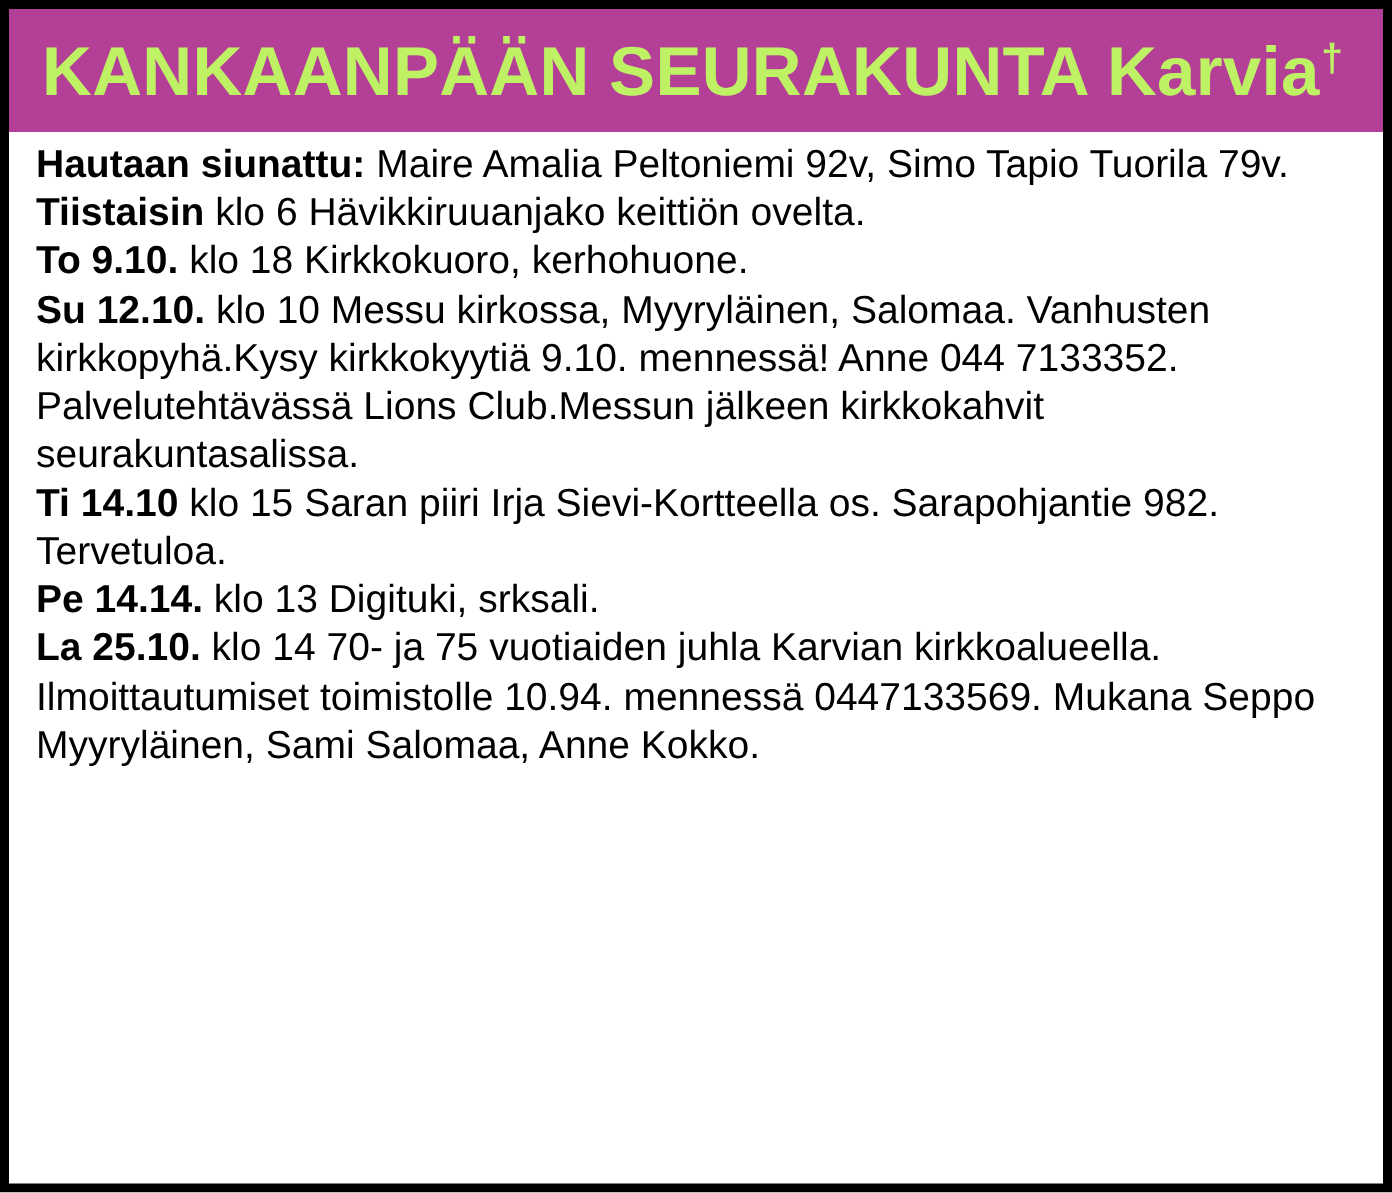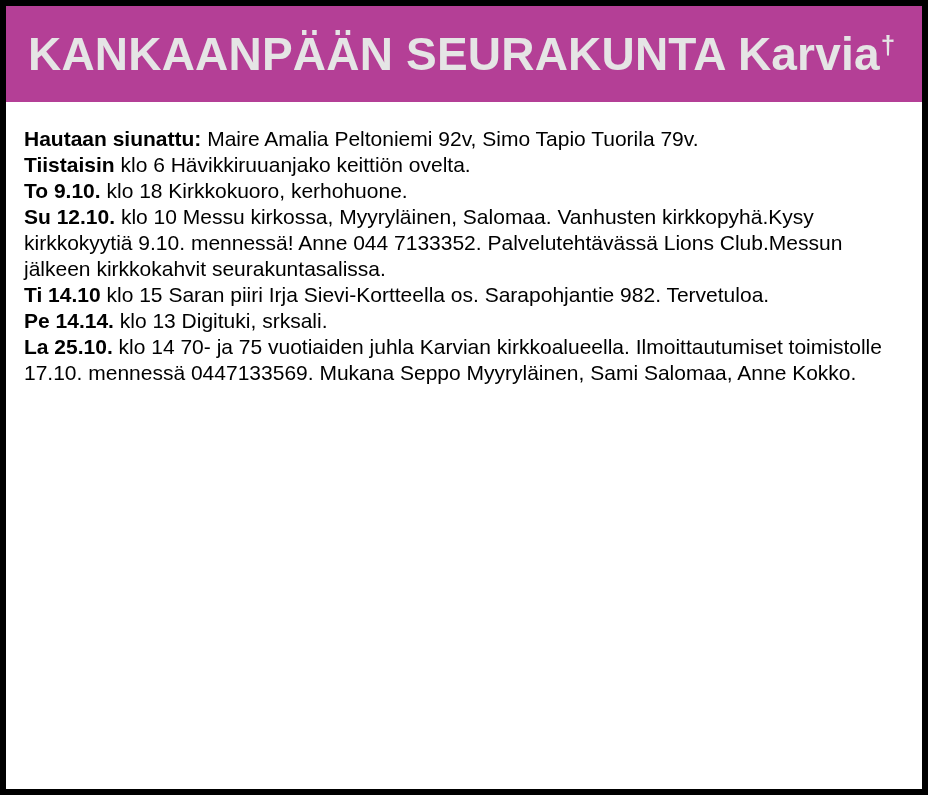--- a/index.html
+++ b/index.html
@@ -17,44 +17,44 @@
     box-sizing: border-box;
     width: 928px;
     height: 795px;
     border: 6px solid #000000;
     background: #ffffff;
     display: flex;
     flex-direction: column;
   }
   .notice-header {
     background: #b43f96;
-    color: #e5e5e5;
-    height: 96px;
+    color: #bef264;
+    height: 82px;
     display: flex;
     align-items: center;
     padding: 0 22px;
     flex: 0 0 auto;
   }
   .notice-header h1 {
     margin: 0;
     font-size: 46px;
     font-weight: bold;
     letter-spacing: 0.2px;
     line-height: 1;
     white-space: nowrap;
   }
   .cross {
     font-size: 26px;
     vertical-align: super;
     line-height: 1;
     margin-left: 1px;
   }
   .notice-body {
-    padding: 24px 18px 6px 18px;
-    font-size: 21px;
+    padding: 5px 18px 6px 18px;
+    font-size: 26px;
     line-height: 1.24;
     color: #000000;
     flex: 1 1 auto;
   }
   .entry {
     margin: 0;
   }
   .lbl {
     font-weight: bold;
   }
@@ -95,17 +95,17 @@
       <span class="lbl">Ti 14.10</span><span> klo 15 Saran piiri Irja Sievi-Kortteella os. Sarapohjantie 982. Tervetuloa.</span>
     </p>
 
 
 
     <p class="entry">
       <span class="lbl">Pe 14.14.</span><span> klo 13 Digituki, srksali.</span>
     </p>
 
     <p class="entry">
-      <span class="lbl">La 25.10.</span><span> klo 14 70- ja 75 vuotiaiden juhla Karvian kirkkoalueella. Ilmoittautumiset toimistolle 17.10. mennessä 0447133569. Mukana Seppo Myyryläinen, Sami Salomaa, Anne Kokko.</span>
+      <span class="lbl">La 25.10.</span><span> klo 14 70- ja 75 vuotiaiden juhla Karvian kirkkoalueella. Ilmoittautumiset toimistolle 10.94. mennessä 0447133569. Mukana Seppo Myyryläinen, Sami Salomaa, Anne Kokko.</span>
     </p>
 
   </div>
 </div>
 
 </body></html>

